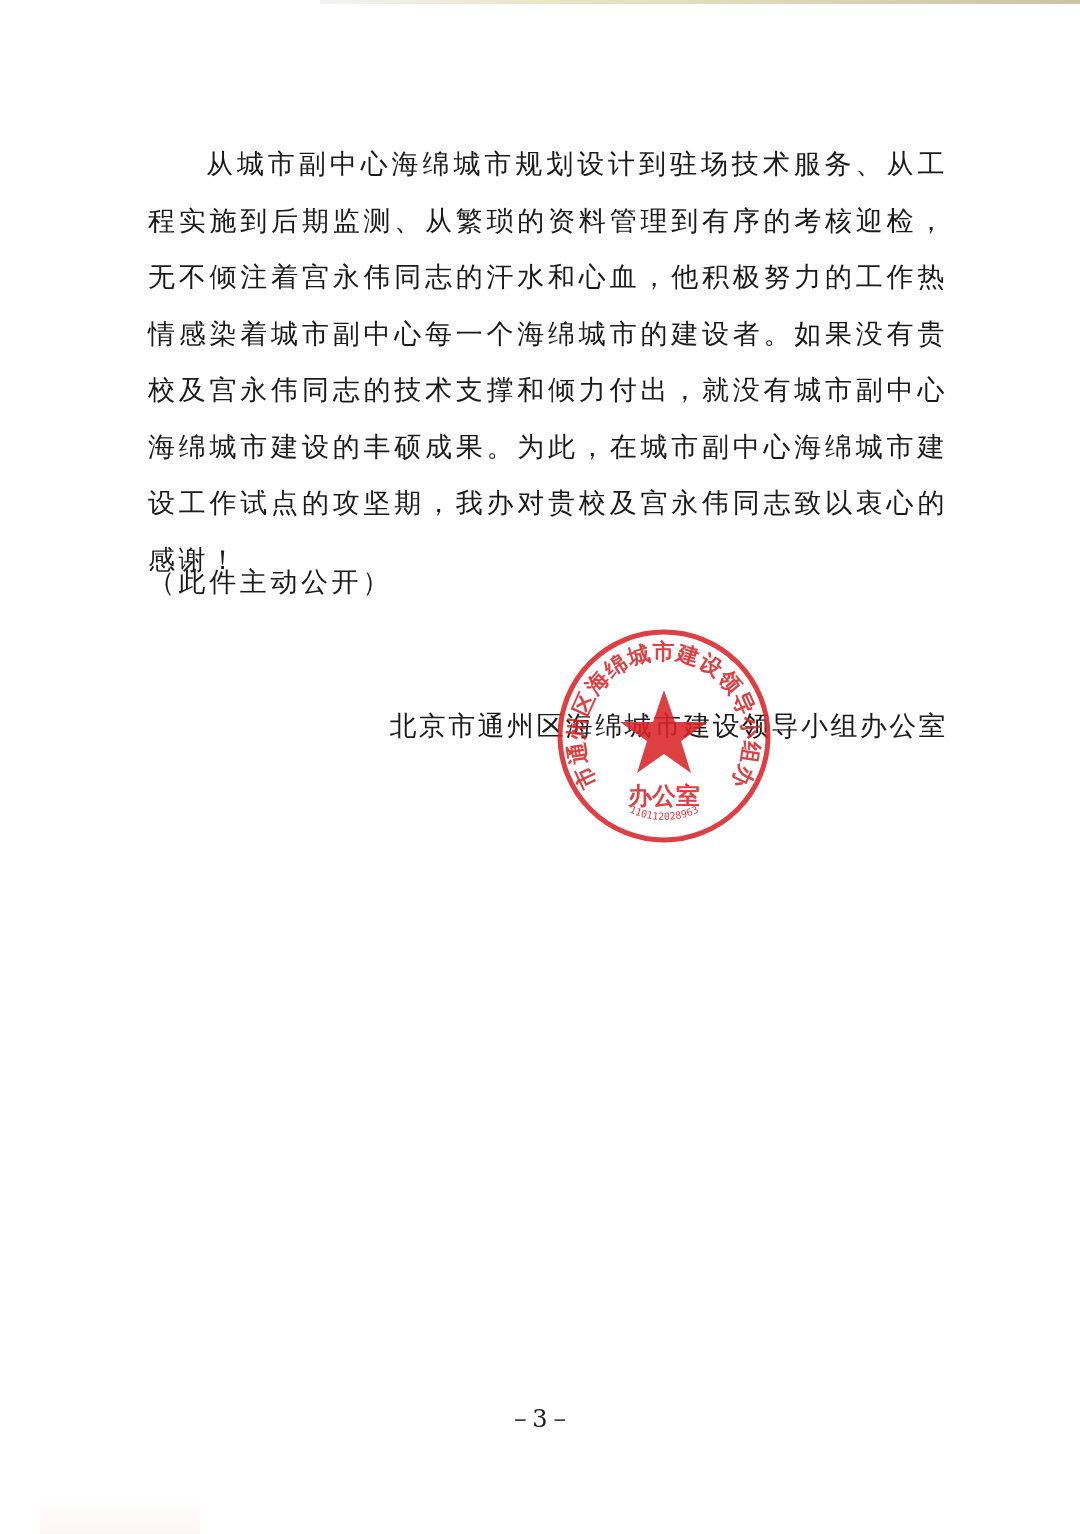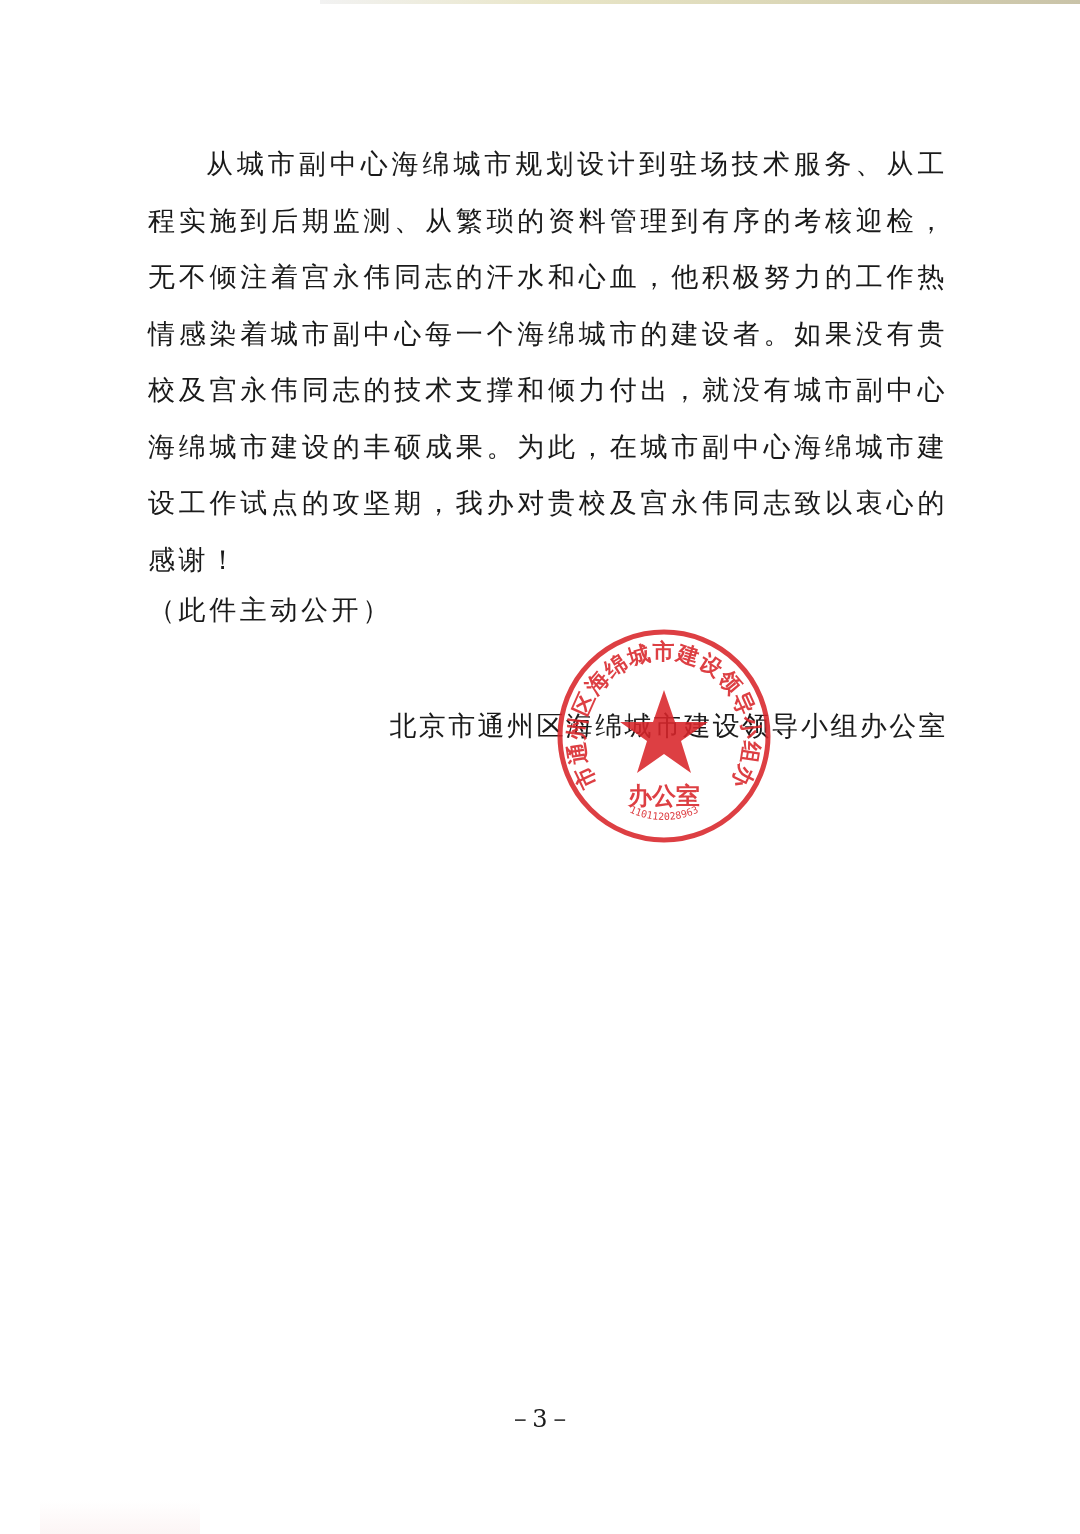--- a/index.html
+++ b/index.html
@@ -39,21 +39,21 @@
       line-height: 56.5px;
       text-align: justify;
     }
     .body-text p {
       margin: 0;
       text-indent: 58px;
     }
     .notice {
       position: absolute;
       left: 148px;
-      top: 592px;
+      top: 564px;
       font-size: 27px;
       letter-spacing: 3.6px;
       text-align: center;
     }
     .signature {
       position: absolute;
       right: 132px;
       top: 708px;
       font-size: 27px;
       letter-spacing: 2.4px;

